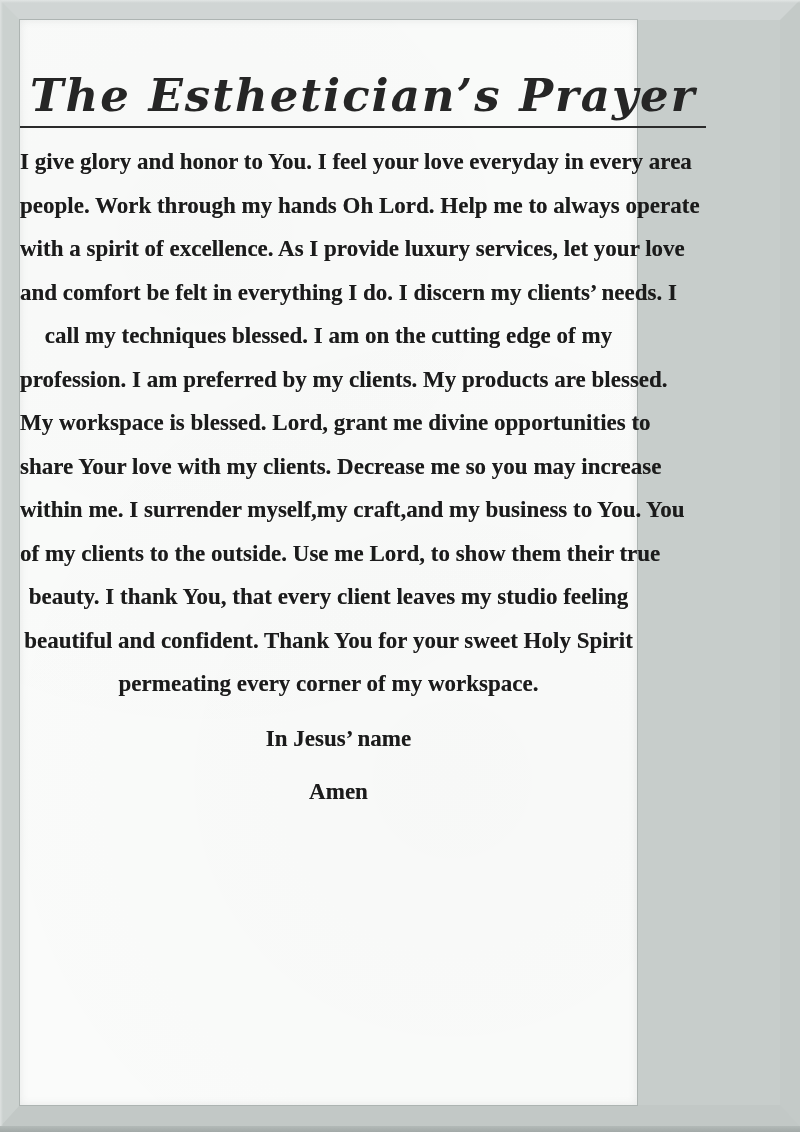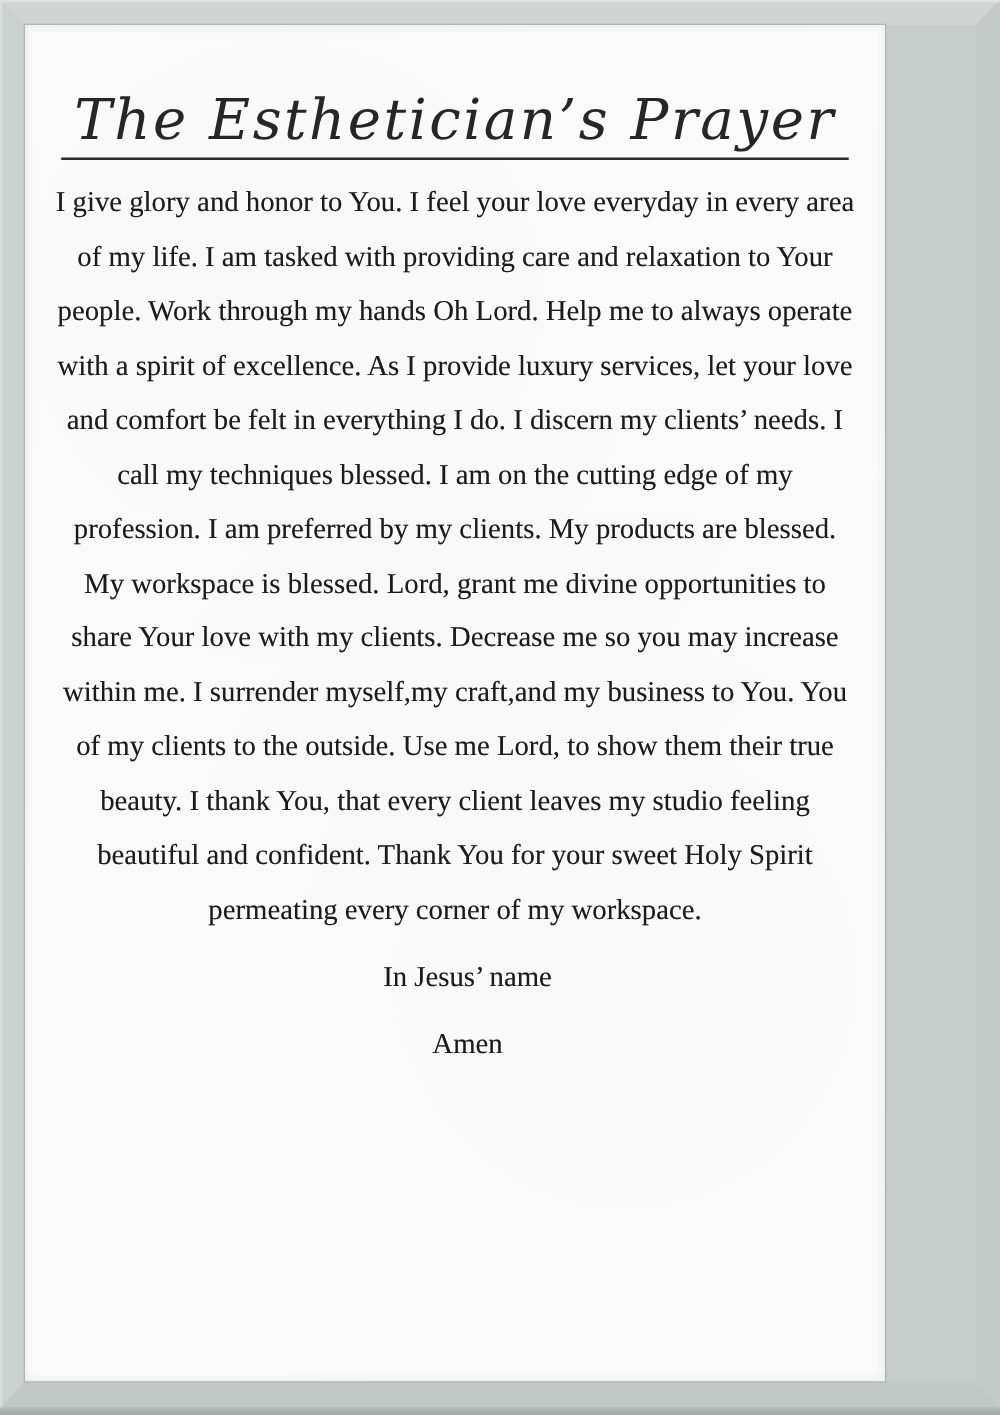--- a/index.html
+++ b/index.html
@@ -43,31 +43,32 @@
   }
   .frame-bottom-shadow {
     position: absolute;
     left: 0; bottom: 0;
     width: 800px; height: 6px;
     background: linear-gradient(180deg, #b3bab8, #a2a9a7);
   }
   .paper {
     position: absolute;
     left: 20px; top: 20px;
-    width: 688px; height: 1085px;
+    width: 617px; height: 1085px;
     box-sizing: border-box;
     background:
       radial-gradient(circle at 30% 20%, rgba(0,0,0,0.012), rgba(0,0,0,0) 60%),
       radial-gradient(circle at 70% 70%, rgba(0,0,0,0.012), rgba(0,0,0,0) 60%),
       #fafbfa;
     box-shadow:
       0 0 0 1px #adb4b2,
       inset 0 0 8px rgba(60,70,68,0.10);
     text-align: center;
     color: #1b1b1b;
+    font-weight: bold;
   }
   .title-wrap {
     margin-top: 48px;
   }
   .title {
     display: inline-block;
     font-family: "DejaVu Serif", serif;
     font-style: italic;
     font-size: 45px;
     line-height: 1.25;
@@ -112,21 +113,20 @@
   <div class="frame-bottom-shadow"></div>
 
   <div class="paper">
     <div class="title-wrap">
       <span class="title">The Esthetician’s Prayer</span>
     </div>
 
 
     <div class="body-block">
       <div class="line">I give glory and honor to You. I feel your love everyday in every area</div>
-      <div class="line">of my life. I am tasked with providing care and relaxation to Your</div>
       <div class="line">people. Work through my hands Oh Lord. Help me to always operate</div>
       <div class="line">with a spirit of excellence. As I provide luxury services, let your love</div>
       <div class="line">and comfort be felt in everything I do. I discern my clients’ needs. I</div>
       <div class="line">call my techniques blessed. I am on the cutting edge of my</div>
       <div class="line">profession. I am preferred by my clients. My products are blessed.</div>
       <div class="line">My workspace is blessed. Lord, grant me divine opportunities to</div>
       <div class="line">share Your love with my clients. Decrease me so you may increase</div>
       <div class="line">within me. I surrender myself,my craft,and my business to You. You</div>
       <div class="line">of my clients to the outside. Use me Lord, to show them their true</div>
       <div class="line">beauty. I thank You, that every client leaves my studio feeling</div>

